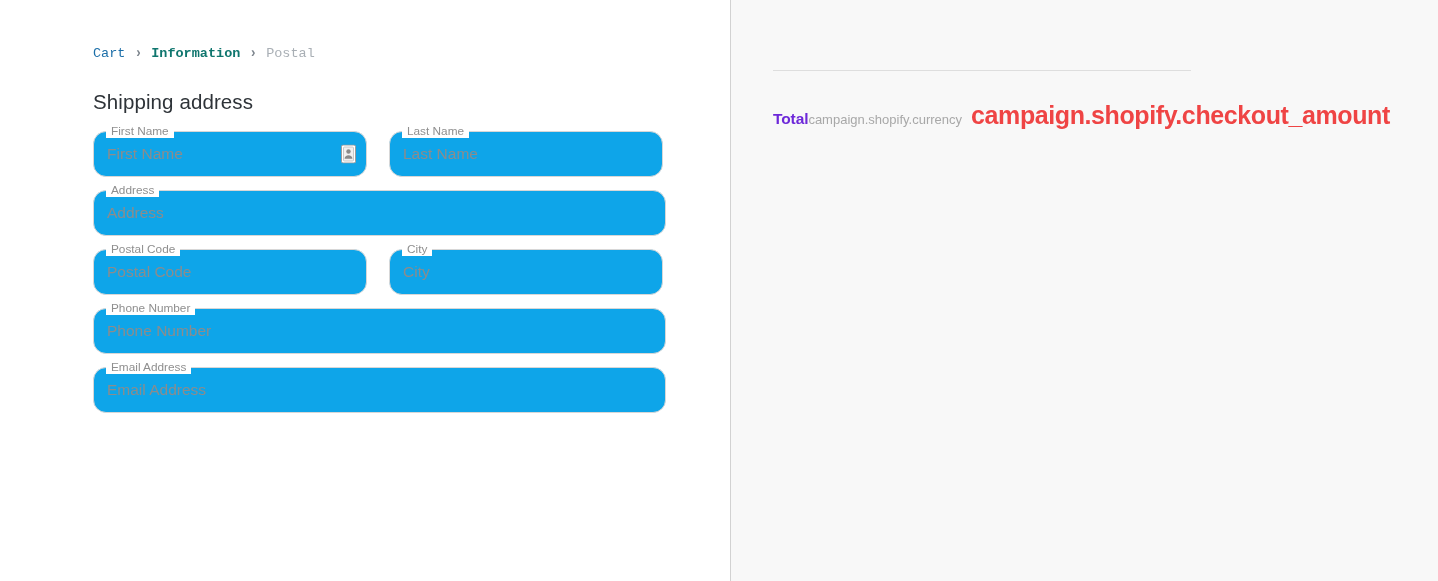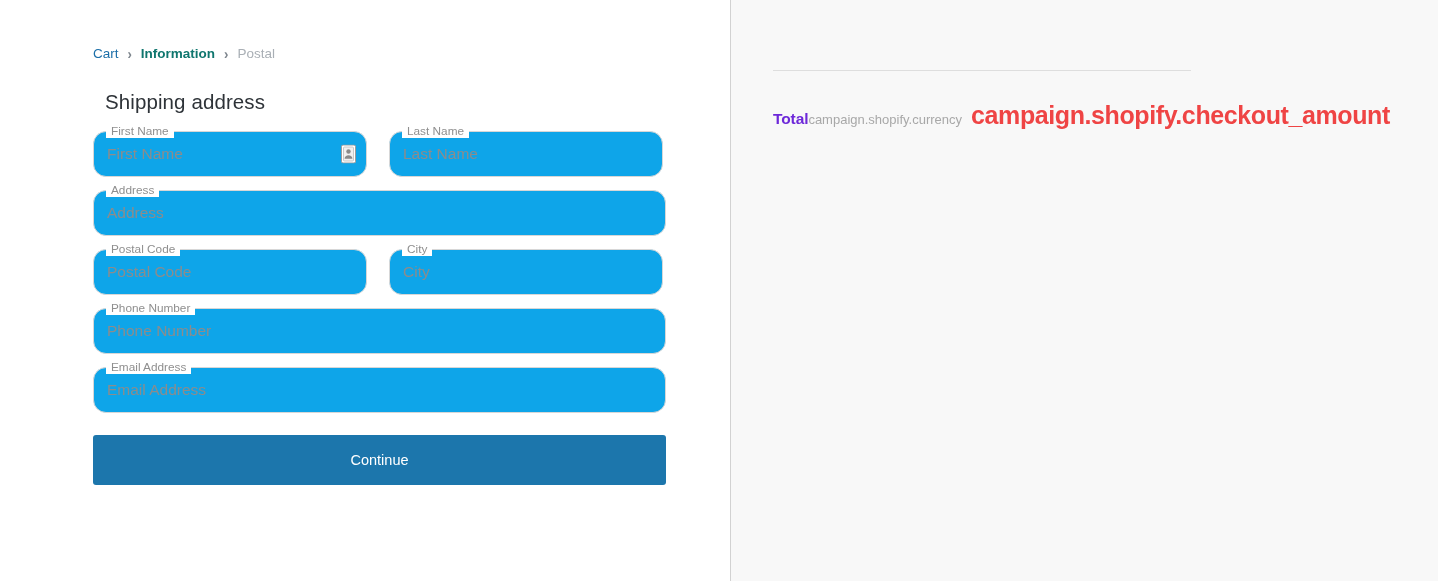--- a/index.html
+++ b/index.html
@@ -34,20 +34,21 @@
   }
 
   
   .breadcrumb {
     display: flex;
     align-items: center;
     height: 20px;
     font-size: 13.5px;
     line-height: 20px;
     white-space: nowrap;
+    font-family: Liberation Mono, monospace;
   }
   .crumb-link { color: #1b6ea8; cursor: pointer; }
   .crumb-active { color: #0f766e; font-weight: bold; }
   .crumb-inactive { color: #a9afb5; }
   .crumb-sep {
     display: inline-block;
     margin: 0 9px;
     color: #7d858d;
     font-size: 13px;
     font-weight: bold;
@@ -55,21 +56,20 @@
   }
 
   
   .section-title {
     margin-top: 25px;
     font-size: 20.5px;
     line-height: 26px;
     color: #2e3338;
     font-weight: normal;
     letter-spacing: 0.1px;
-    margin-left: 12px;
   }
 
   
   .form { margin-top: 16px; }
   .form-row {
     display: flex;
     gap: 22px;
     margin-bottom: 13px;
   }
   .field {
@@ -248,21 +248,20 @@
           </div>
         </div>
 
         <div class="form-row">
           <div class="field full">
             <span class="field-label">Email Address</span>
             <input class="field-input" type="text" placeholder="Email Address" style="">
           </div>
         </div>
 
-        <button class="continue-btn">Continue</button>
 
       </div>
     </div>
   </div>
 
   <div class="right-panel">
     <div class="summary">
       <div class="summary-divider"></div>
       <div class="total-row">
         <span class="total-label">Total</span>

